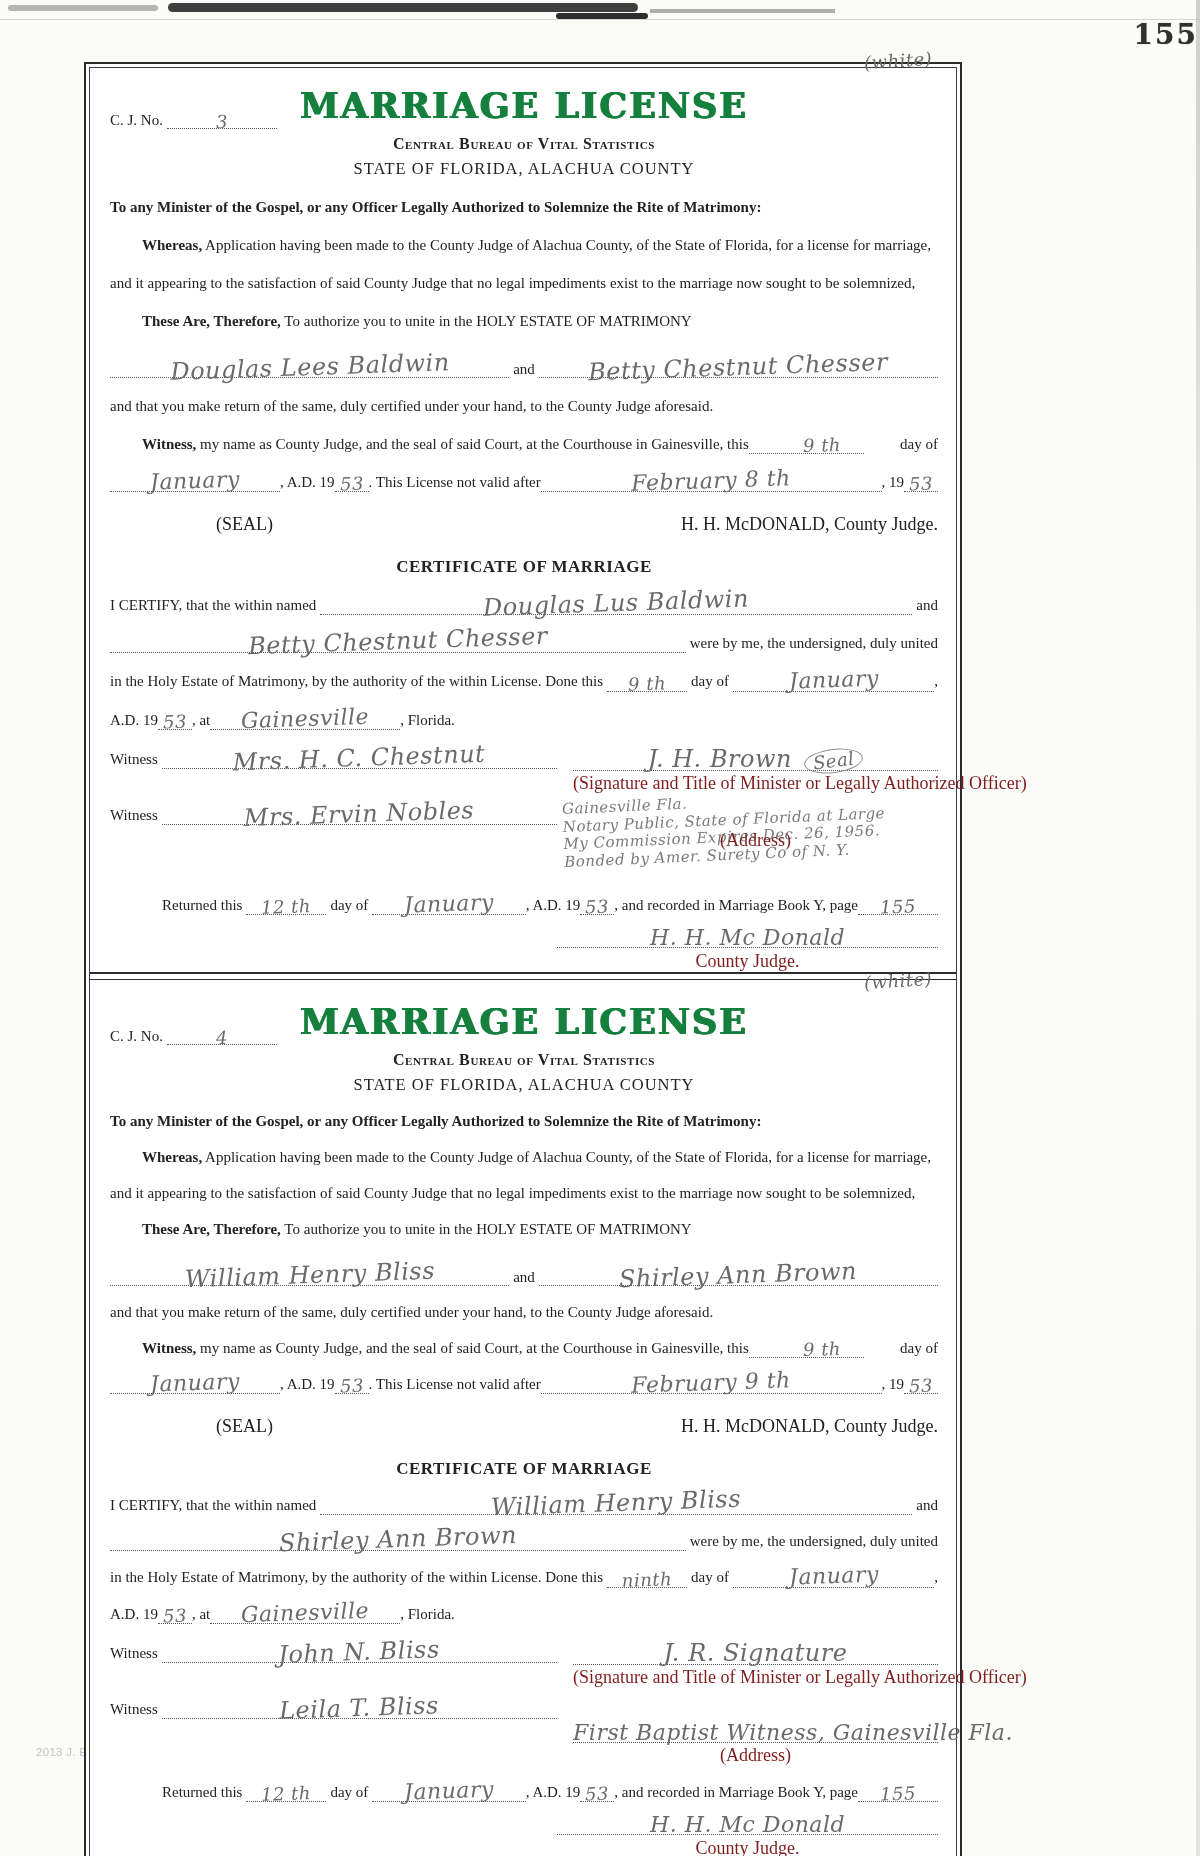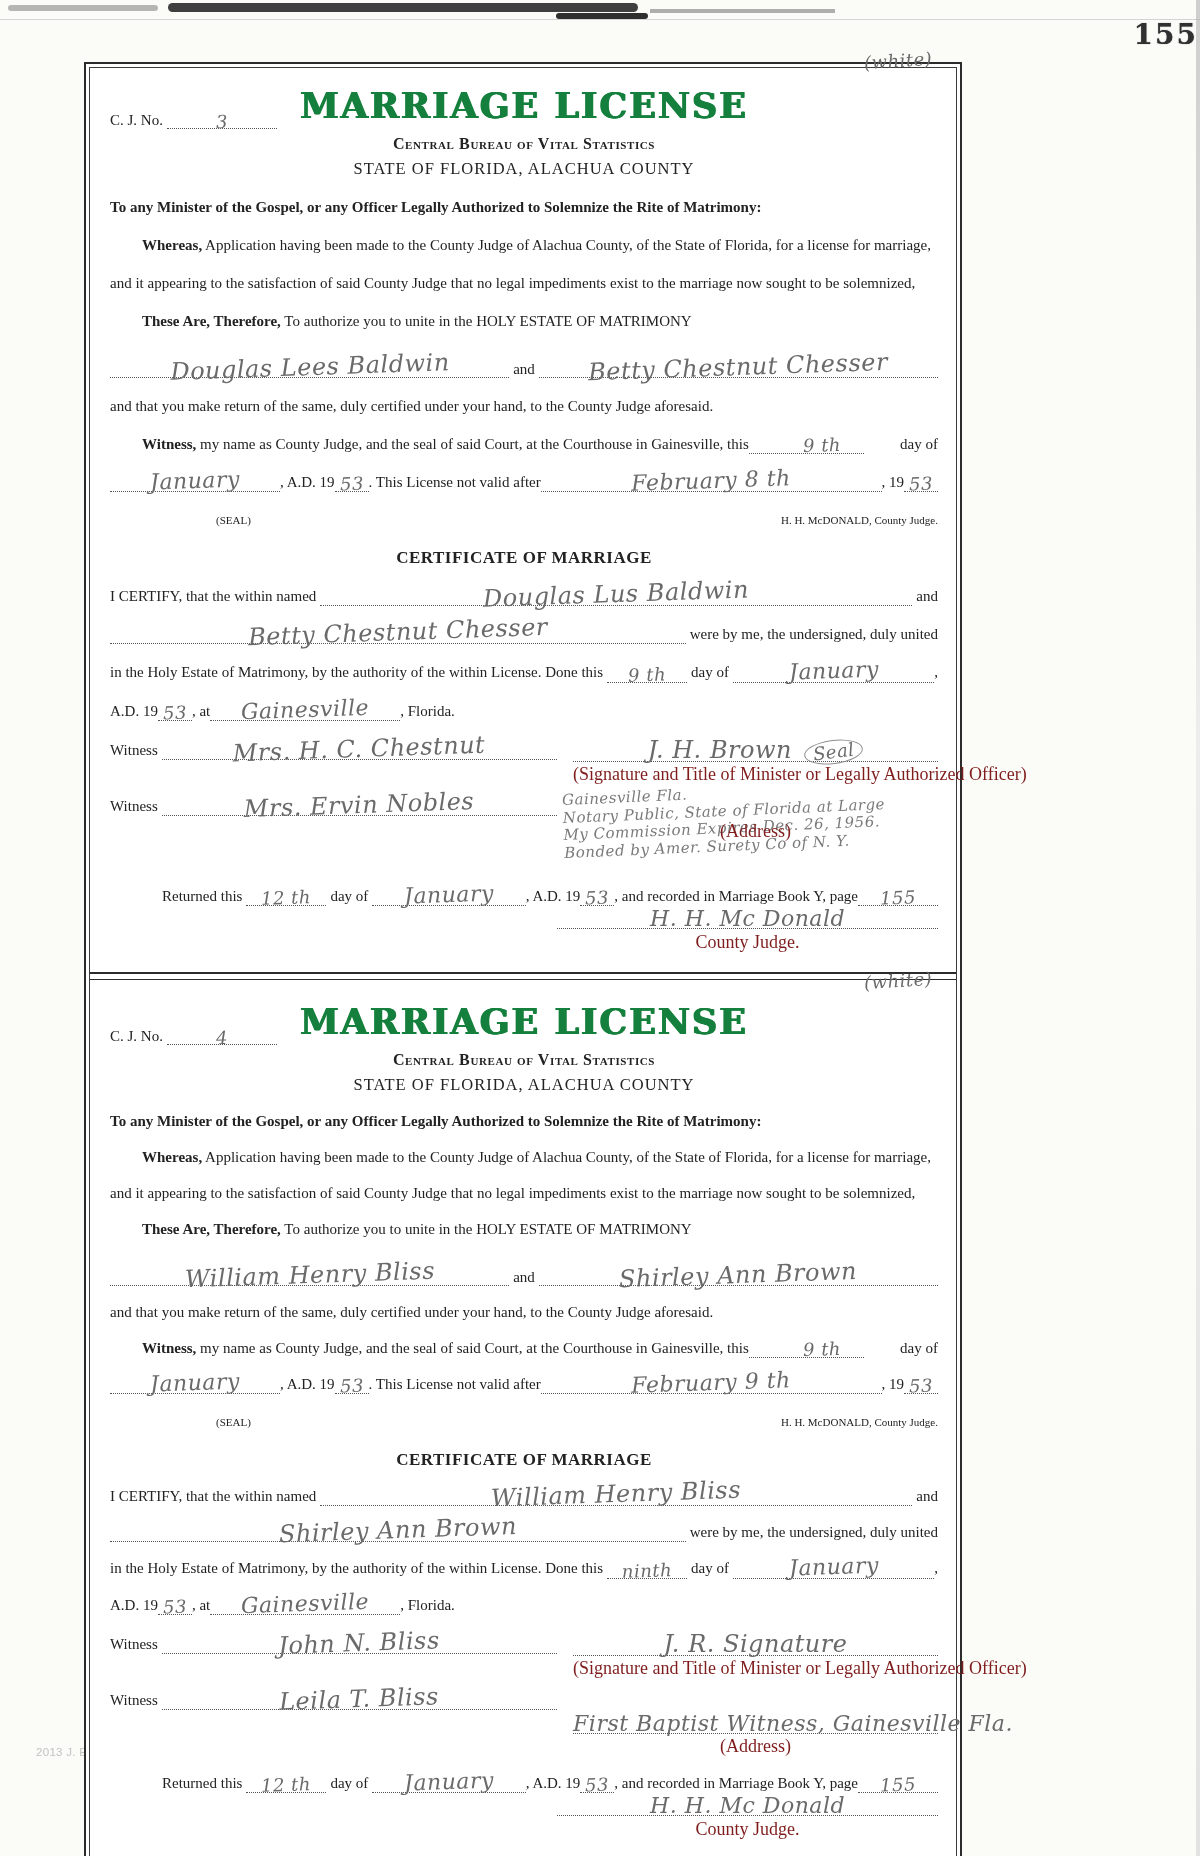--- a/index.html
+++ b/index.html
@@ -57,41 +57,41 @@
   
   .dot{border-bottom:1px dotted #555;height:19px;position:relative;box-sizing:border-box;}
   .f1{flex:1;}
   .w34{width:34px;}.w80{width:80px;}.w110{width:110px;}.w170{width:170px;}.w190{width:190px;}
   .hw{position:absolute;bottom:-4px;left:50%;transform:translateX(-50%) rotate(-2deg);white-space:nowrap;}
   .hand{font-family:"DejaVu Serif",serif;font-style:italic;color:#6a6a6a;letter-spacing:.5px;}
   .h24{font-size:24px;}.h22{font-size:22px;}.h18{font-size:18px;}
   .names{margin-top:27px;}
   .mid{white-space:nowrap;font-size:15px;padding:0 4px;}
   .sealrow{margin-top:22px;display:flex;justify-content:space-between;align-items:baseline;
-    padding-left:106px;font-size:11px;}
+    padding-left:106px;font-size:18px;}
   .cert{margin:22px 0 0;text-align:center;font-size:17px;font-weight:bold;letter-spacing:.5px;}
   .cols{display:flex;margin-top:20px;}
   .colL{width:54%;}
   .colR{width:46%;padding-left:16px;box-sizing:border-box;}
   .wrow{display:flex;align-items:center;font-size:15px;}
   .wrow .wl{white-space:nowrap;padding-right:4px;}
   .wrow2{margin-top:37px;}
   .sigline{position:relative;border-bottom:1px dotted #555;height:20px;}
   .sigline .inner{position:absolute;left:0;right:0;bottom:-3px;text-align:center;white-space:nowrap;}
   .cap{font-size:18px;text-align:center;margin-top:2px;white-space:nowrap;color:#7f1d1d;}
   .sealmark{display:inline-block;border:1.5px solid #8f8f8f;border-radius:50%;
     padding:0 8px 1px;transform:rotate(-7deg);margin-left:12px;}
   .addrzone{position:relative;height:72px;margin-top:2px;}
   .addrzone .cap{position:absolute;left:0;right:0;top:32px;}
   .notary{position:absolute;left:-10px;top:-4px;width:114%;transform:rotate(-2.5deg);
     font-size:15px;line-height:17.5px;color:#7a7a7a;}
   .notary div{white-space:nowrap;}
   .sig2{margin-top:34px;}
   .ret{padding-left:52px;margin-top:28px;}
-  .judgeblock{width:46%;margin-left:auto;margin-top:2px;}
+  .judgeblock{width:46%;margin-left:auto;margin-top:12px;}
   .judgeblock .cap{margin-top:3px;}
   .white-note{position:absolute;right:28px;font-size:18px;transform:rotate(-4deg);}
   .l1 .white-note{top:-14px;}
   .l2 .white-note{top:-10px;}
 </style>
 </head>
 <body>
 
 <div class="smudge smA"></div>
 <div class="smudge smB"></div>

